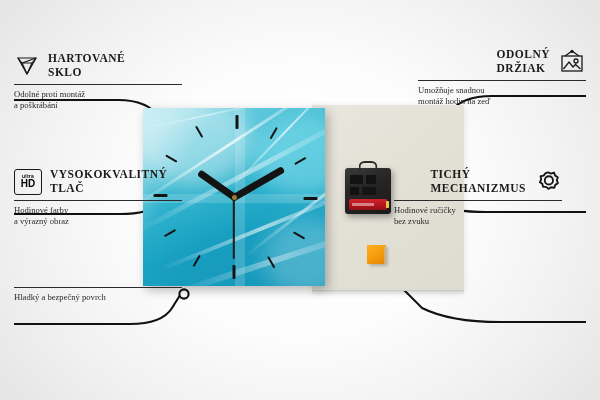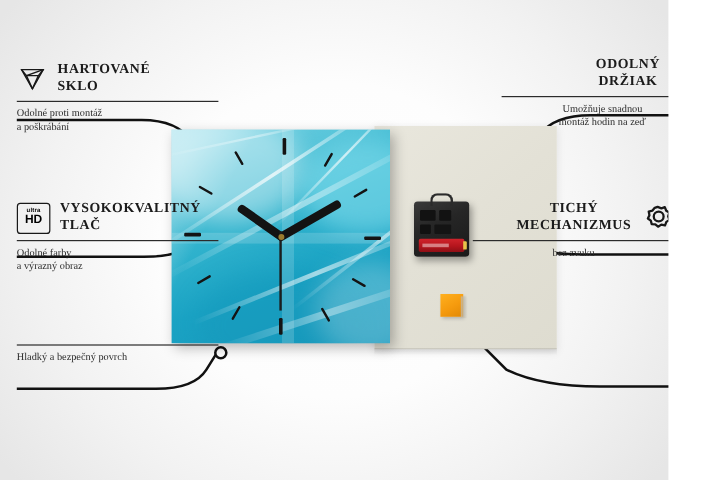--- a/index.html
+++ b/index.html
@@ -2,29 +2,29 @@
 <html><head>
 <meta charset="utf-8">
 <style>
   html,body{margin:0;padding:0;}
   body{
     width:600px;height:400px;overflow:hidden;
     font-family:"Liberation Serif",serif;
     background:#ffffff;
   }
   #stage{
-    position:relative;width:557px;height:400px;
+    position:relative;width:600px;height:400px;
     background:
       radial-gradient(ellipse 62% 78% at 50% 50%, #ffffff 0%, #fdfdfd 42%, #f2f2f2 72%, #e6e6e6 100%);
     overflow:hidden;
   }
   
   .feature{position:absolute;width:168px;}
   .f-left{text-align:left;}
-  .f-right{text-align:center;}
+  .f-right{text-align:left;}
   .f-head{display:flex;align-items:center;gap:8px;}
   .f-left .f-head{justify-content:flex-start;}
   .f-right .f-head{justify-content:flex-end;flex-direction:row;}
   .f-title{
     font-family:"Liberation Serif",serif;
     font-weight:bold;letter-spacing:.5px;
     font-size:11.5px;line-height:13.5px;color:#1b1b1b;
     text-transform:uppercase;
   }
   .f-rule{
@@ -283,21 +283,21 @@
       <div class="ic" style="width:26px;height:24px;border:1.4px solid #181818;border-radius:3px;display:flex;flex-direction:column;align-items:center;justify-content:center;line-height:1;">
         <span style="font-family:'Liberation Sans',sans-serif;font-size:5px;font-weight:bold;letter-spacing:.2px;">ultra</span>
         <span style="font-family:'Liberation Sans',sans-serif;font-size:10px;font-weight:bold;">HD</span>
       </div>
       <div>
         <div class="f-title">VYSOKOKVALITNÝ</div>
         <div class="f-title">TLAČ</div>
       </div>
     </div>
     <div class="f-rule"></div>
-    <div class="f-desc">Odolné farby</div>
+    <div class="f-desc">Hodinové farby</div>
     <div class="f-desc">a výrazný obraz</div>
   </div>
 
   <div class="feature f-left" id="feat-edges">
     <div class="f-rule"></div>
     <div class="f-desc">Hladký a bezpečný povrch</div>
   </div>
 
   <div class="feature f-right" id="feat-holder">
     <div class="f-head">
@@ -330,17 +330,18 @@
         <g fill="none" stroke="#181818" stroke-width="1.9" stroke-linejoin="round">
           <path d="M14 3.4 L17.2 4.6 L20 3.6 L21.2 6.6 L23.8 8.2 L22.8 11.2
                    L23.9 14.2 L21.3 15.9 L20.2 18.9 L17.1 18.2 L14.4 19.9
                    L12.1 17.9 L9.1 17.8 L8.3 14.8 L5.9 13.1 L7.2 10.3
                    L6.6 7.3 L9.6 6.6 L11.6 4.2 Z"></path>
           <circle cx="14.9" cy="11.4" r="4.1"></circle>
         </g>
       </svg>
     </div>
     <div class="f-rule"></div>
+    <div class="f-desc">Hodinové ručičky</div>
     <div class="f-desc">bez zvuku</div>
   </div>
 
 
 </div>
 
 </body></html>

